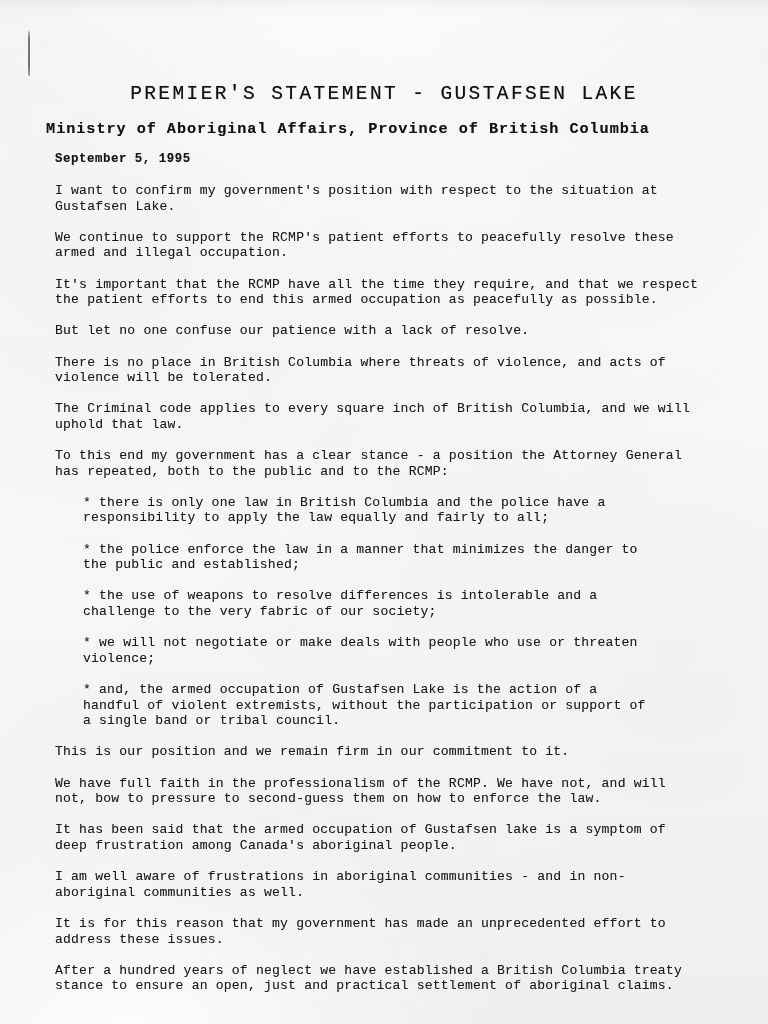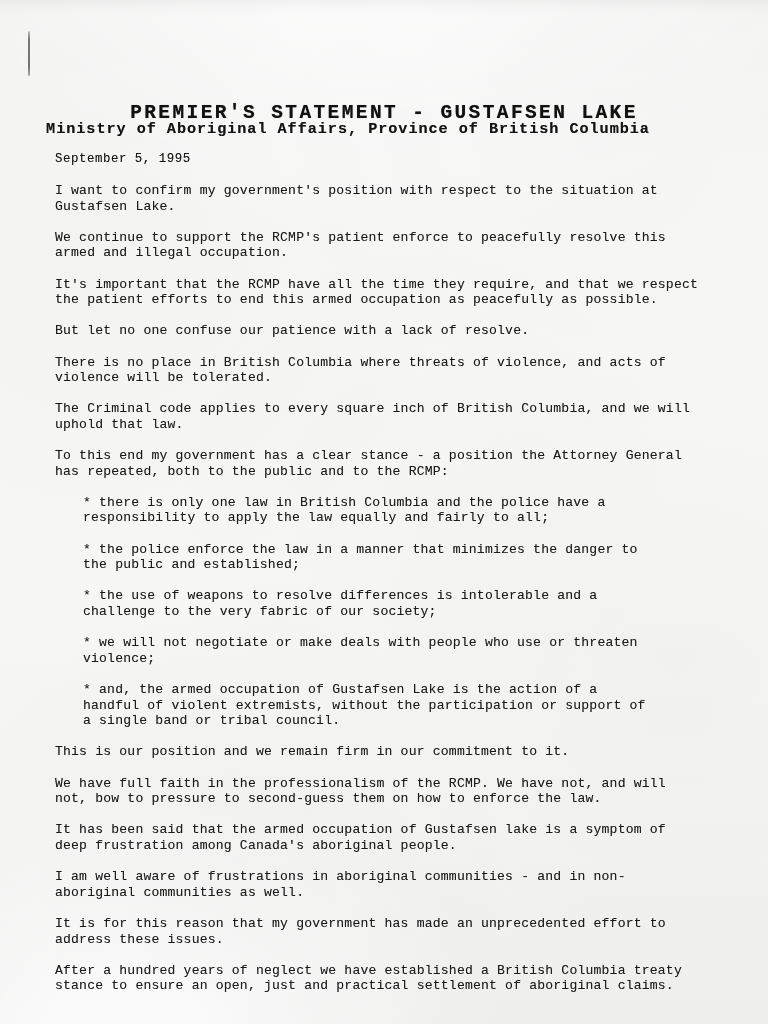--- a/index.html
+++ b/index.html
@@ -68,46 +68,45 @@
   }
 
   
   .doc-title {
     position: absolute;
     left: 0;
     top: 83px;
     width: 768px;
     text-align: center;
     font-size: 19.5px;
-    font-weight: bold;
+    font-weight: normal;
     letter-spacing: 2.4px;
     color: #111111;
     white-space: pre;
     text-shadow: 0 0 0.7px rgba(0,0,0,0.55);
-    margin-top: 19px;
   }
   .doc-subtitle {
     position: absolute;
     left: 0;
     top: 120px;
     width: 696px;
     text-align: center;
     font-size: 15.2px;
     font-weight: bold;
     letter-spacing: 0.95px;
     color: #131313;
     white-space: pre;
     text-shadow: 0 0 0.6px rgba(0,0,0,0.45);
   }
   .doc-date {
     position: absolute;
     left: 55px;
     top: 152px;
     font-size: 12.4px;
-    font-weight: normal;
+    font-weight: bold;
     letter-spacing: 0.55px;
     color: #151515;
     white-space: pre;
     text-shadow: 0 0 0.55px rgba(0,0,0,0.4);
   }
 
   .body-text {
     position: absolute;
     left: 55px;
     top: 183px;
@@ -143,21 +142,21 @@
 
     <div class="doc-title">PREMIER'S STATEMENT - GUSTAFSEN LAKE</div>
 
     <div class="doc-subtitle">Ministry of Aboriginal Affairs, Province of British Columbia</div>
 
     <div class="doc-date">September 5, 1995</div>
 
     <div class="body-text" id="body-text">
         <div class="para">I want to confirm my government's position with respect to the situation at
 Gustafsen Lake.</div>
-        <div class="para">We continue to support the RCMP's patient enforce to peacefully resolve this
+        <div class="para">We continue to support the RCMP's patient efforts to peacefully resolve these
 armed and illegal occupation.</div>
         <div class="para">It's important that the RCMP have all the time they require, and that we respect
 the patient efforts to end this armed occupation as peacefully as possible.</div>
         <div class="para">But let no one confuse our patience with a lack of resolve.</div>
         <div class="para">There is no place in British Columbia where threats of violence, and acts of
 violence will be tolerated.</div>
         <div class="para">The Criminal code applies to every square inch of British Columbia, and we will
 uphold that law.</div>
         <div class="para">To this end my government has a clear stance - a position the Attorney General
 has repeated, both to the public and to the RCMP:</div>

